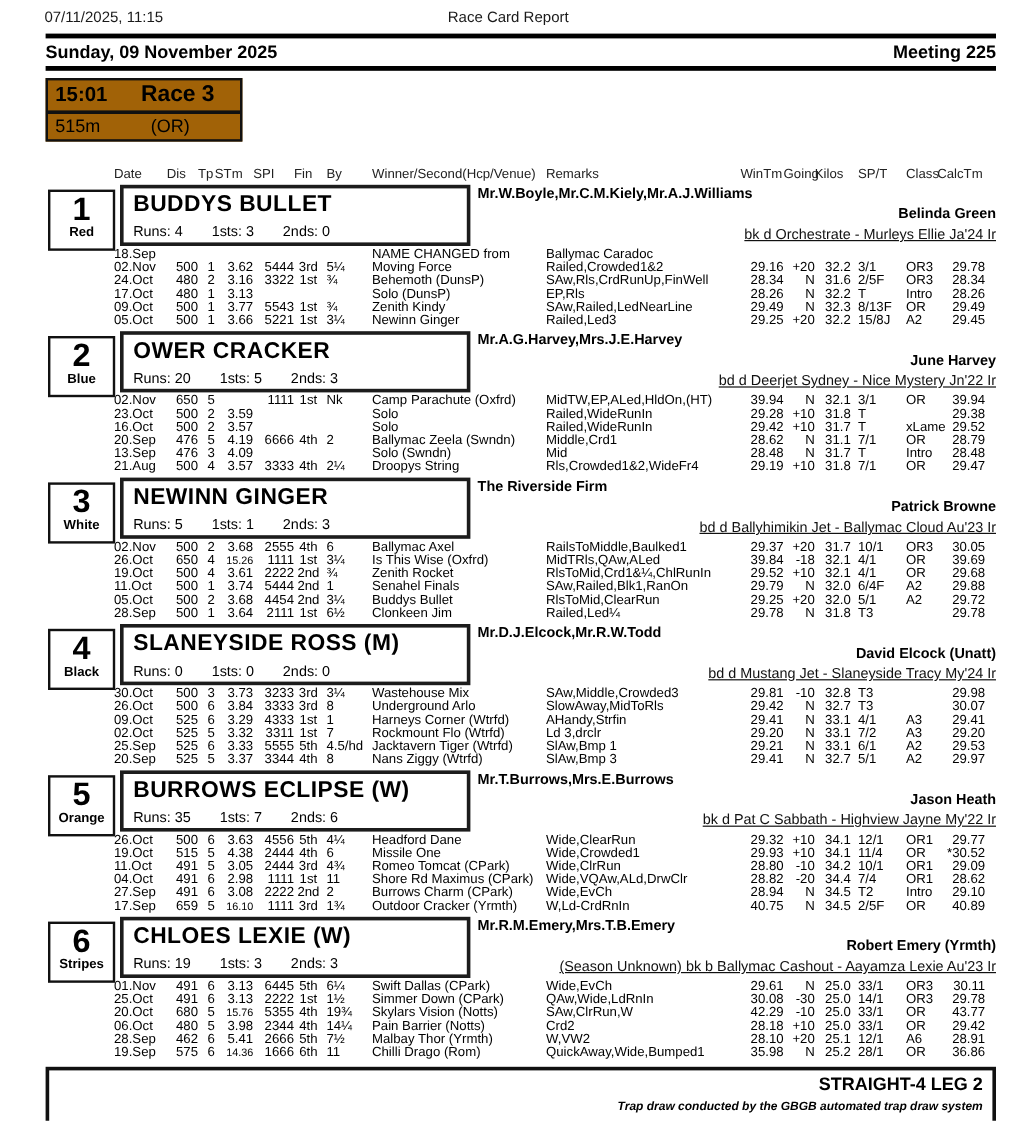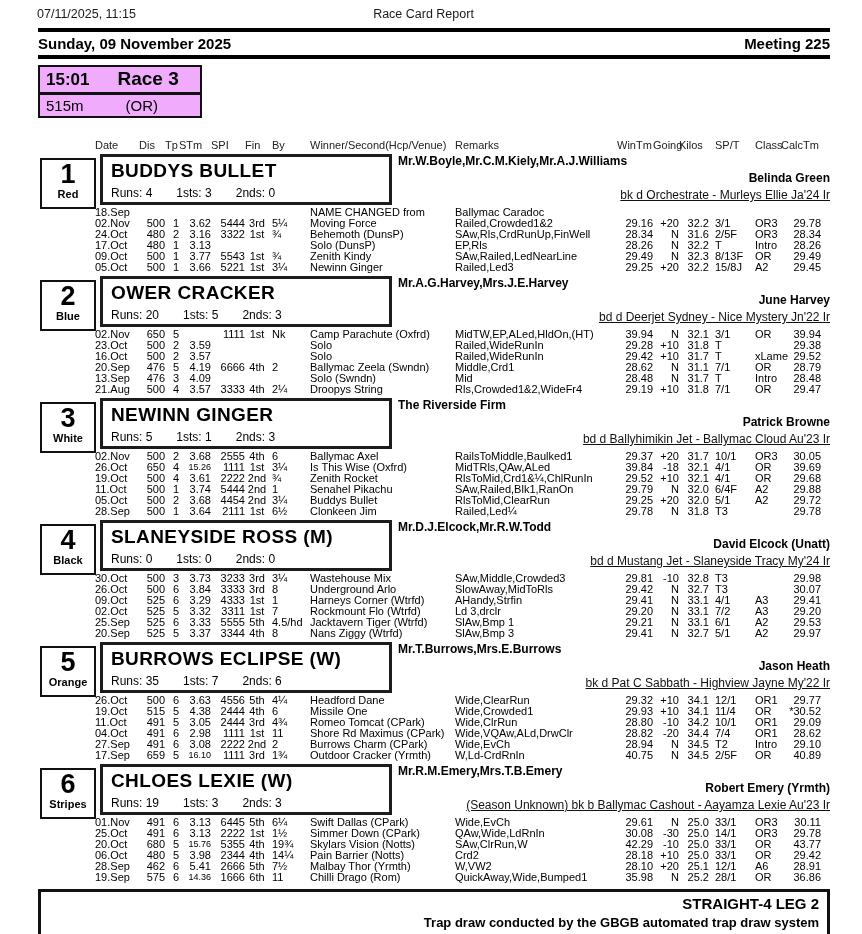--- a/index.html
+++ b/index.html
@@ -5,21 +5,21 @@
   html,body{margin:0;padding:0;background:#fff;}
   body{width:862px;height:934px;font-family:"Liberation Sans",sans-serif;color:#000;overflow:hidden;}
   .page{position:relative;width:862px;height:835px;background:#fff;}
   .pagehead{position:relative;height:28px;font-size:12.5px;color:#1a1a1a;}
   .ph-left{position:absolute;left:37px;top:7px;}
   .ph-center{position:absolute;left:0;right:15px;top:7px;text-align:center;}
   .content{margin:0 32px 0 38px;width:792px;}
   .rule{height:4px;background:#000;}
   .meetingbar{display:flex;justify-content:space-between;align-items:flex-start;font-weight:bold;font-size:15px;padding:3px 0 3px 0;}
   .racehead{position:relative;height:78px;margin-top:3px;}
-  .racebox{position:absolute;left:0;top:3px;width:160px;border:2px solid #111;background:#f0abfc;text-align:center;}
+  .racebox{position:absolute;left:0;top:3px;width:160px;border:2px solid #111;background:#a16207;text-align:center;}
   .rb-top{display:flex;align-items:baseline;border-bottom:3px solid #111;padding:1px 6px 2px 6px;}
   .rb-time{font-weight:bold;font-size:17px;}
   .rb-name{font-weight:bold;font-size:19px;margin-left:28px;}
   .rb-bottom{display:flex;align-items:baseline;padding:2px 6px 2px 6px;font-size:15px;}
   .rb-grade{margin-left:42px;}
   .racetitle{position:absolute;right:0;top:0;text-align:right;line-height:1.25;}
   .rt-main{font-weight:bold;font-size:20px;}
   .rt-sub{font-size:14.5px;color:#1a1a1a;margin-top:1px;}
   .formtable{border-collapse:collapse;table-layout:fixed;width:726px;margin-left:57px;}
   .formtable td,.formtable th{padding:0;font-size:11px;line-height:11px;white-space:nowrap;overflow:visible;font-weight:normal;vertical-align:top;}
@@ -47,21 +47,21 @@
   .trapcolor{font-size:11px;font-weight:bold;line-height:13px;}
   .namebox{position:absolute;left:62px;top:0;width:292px;height:51px;border:3px solid #1c1c1c;box-sizing:border-box;padding:2px 8px 0 8px;background:#fff;}
   .dogname{font-size:19px;font-weight:bold;letter-spacing:.4px;line-height:23px;}
   .statline{font-size:12px;margin-top:4px;display:flex;}
   .statline span{margin-right:24px;}
   .owner{position:absolute;left:360px;top:0;font-weight:bold;font-size:12px;}
   .trainer{position:absolute;right:0;top:17px;font-weight:bold;font-size:12px;}
   .breeding{position:absolute;right:0;top:34px;font-size:12px;color:#111;text-decoration:underline;}
   .footerbox{border:3px solid #111;margin-top:6px;padding:2px 8px 4px 8px;text-align:right;}
   .fb-leg{font-weight:bold;font-size:15px;line-height:19px;}
-  .fb-note{font-weight:bold;font-size:13px;line-height:19px;}
+  .fb-note{font-weight:bold;font-style:italic;font-size:10px;line-height:19px;}
 </style>
 </head>
 <body>
 
 <div class="page">
   <div class="pagehead">
     <span class="ph-left">07/11/2025, 11:15</span>
     <span class="ph-center">Race Card Report</span>
   </div>
   <div class="content">
@@ -500,21 +500,21 @@
                 <td class="c-calctm">29.68</td>
               </tr>
               <tr>
                 <td class="c-date">11.Oct</td>
                 <td class="c-dis">500</td>
                 <td class="c-tp">1</td>
                 <td class="c-stm">3.74</td>
                 <td class="c-spi">5444</td>
                 <td class="c-fin">2nd</td>
                 <td class="c-by">1</td>
-                <td class="c-winner">Senahel Pikachu</td>
+                <td class="c-winner">Senahel Finals</td>
                 <td class="c-remarks">SAw,Railed,Blk1,RanOn</td>
                 <td class="c-wintm">29.79</td>
                 <td class="c-going">N</td>
                 <td class="c-kilos">32.0</td>
                 <td class="c-sp">6/4F</td>
                 <td class="c-class">A2</td>
                 <td class="c-calctm">29.88</td>
               </tr>
               <tr>
                 <td class="c-date">05.Oct</td>

